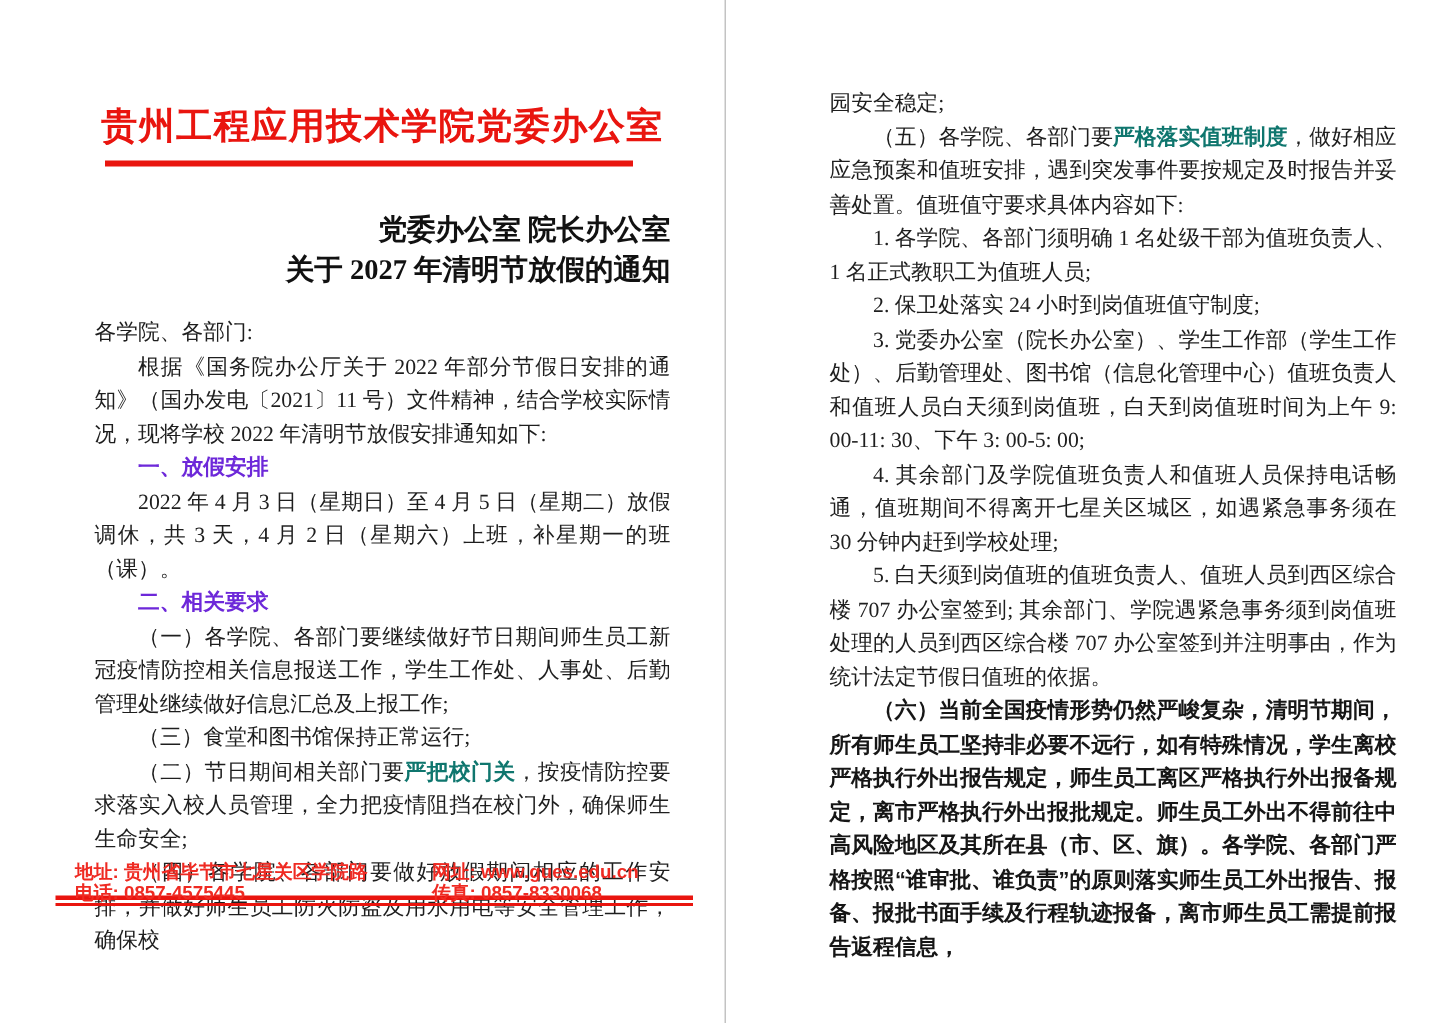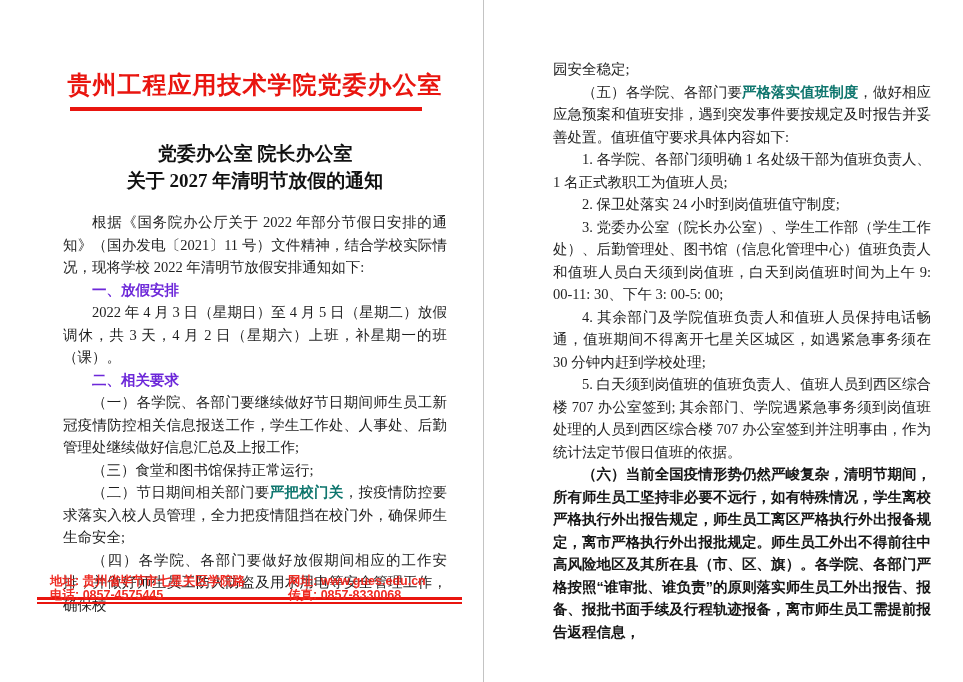--- a/index.html
+++ b/index.html
@@ -37,21 +37,21 @@
   }
   .letterhead-rule {
     width: 352px;
     height: 4px;
     background: #e9150f;
     margin: 7px 0 0 7px;
   }
 
   
   .doc-title {
-    text-align: center;
+    text-align: right;
     font-family: "Liberation Serif", serif;
     font-weight: bold;
     font-size: 19px;
     line-height: 27px;
     color: #111111;
   }
   .doc-title.first { margin-top: 29px; }
 
   
   .body-text {
@@ -111,20 +111,21 @@
 <div class="canvas">
 
   <div class="page page-left">
     <div class="letterhead">贵州工程应用技术学院党委办公室</div>
     <div class="letterhead-rule"></div>
 
     <div class="doc-title first">党委办公室 院长办公室</div>
     <div class="doc-title">关于 2027 年清明节放假的通知</div>
 
     <div class="body-text">
+      <p class="no-indent">各学院、各部门:</p>
       <p>根据《国务院办公厅关于 2022 年部分节假日安排的通知》（国办发电〔2021〕11 号）文件精神，结合学校实际情况，现将学校 2022 年清明节放假安排通知如下:</p>
       <p class="sec-heading">一、放假安排</p>
       <p>2022 年 4 月 3 日（星期日）至 4 月 5 日（星期二）放假调休，共 3 天，4 月 2 日（星期六）上班，补星期一的班（课）。</p>
       <p class="sec-heading">二、相关要求</p>
       <p>（一）各学院、各部门要继续做好节日期间师生员工新冠疫情防控相关信息报送工作，学生工作处、人事处、后勤管理处继续做好信息汇总及上报工作;</p>
       <p>（三）食堂和图书馆保持正常运行;</p>
       <p><span>（二）节日期间相关部门要</span><span class="bold-inline">严把校门关</span><span>，按疫情防控要求落实入校人员管理，全力把疫情阻挡在校门外，确保师生生命安全;</span></p>
       <p>（四）各学院、各部门要做好放假期间相应的工作安排，并做好师生员工防火防盗及用水用电等安全管理工作，确保校</p>
     </div>
 

